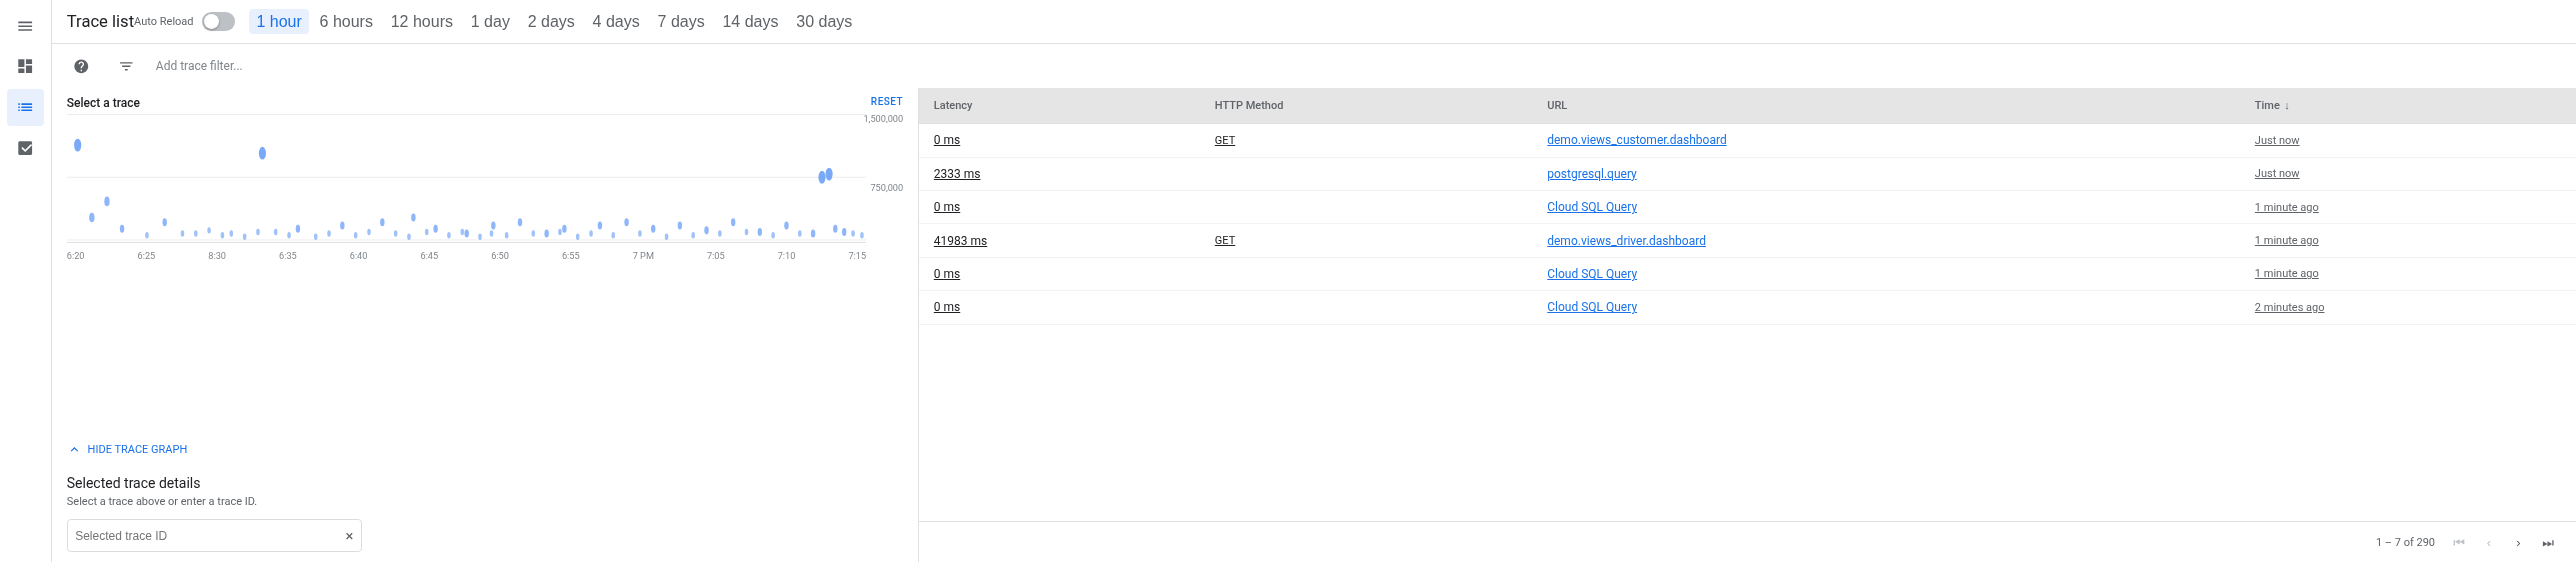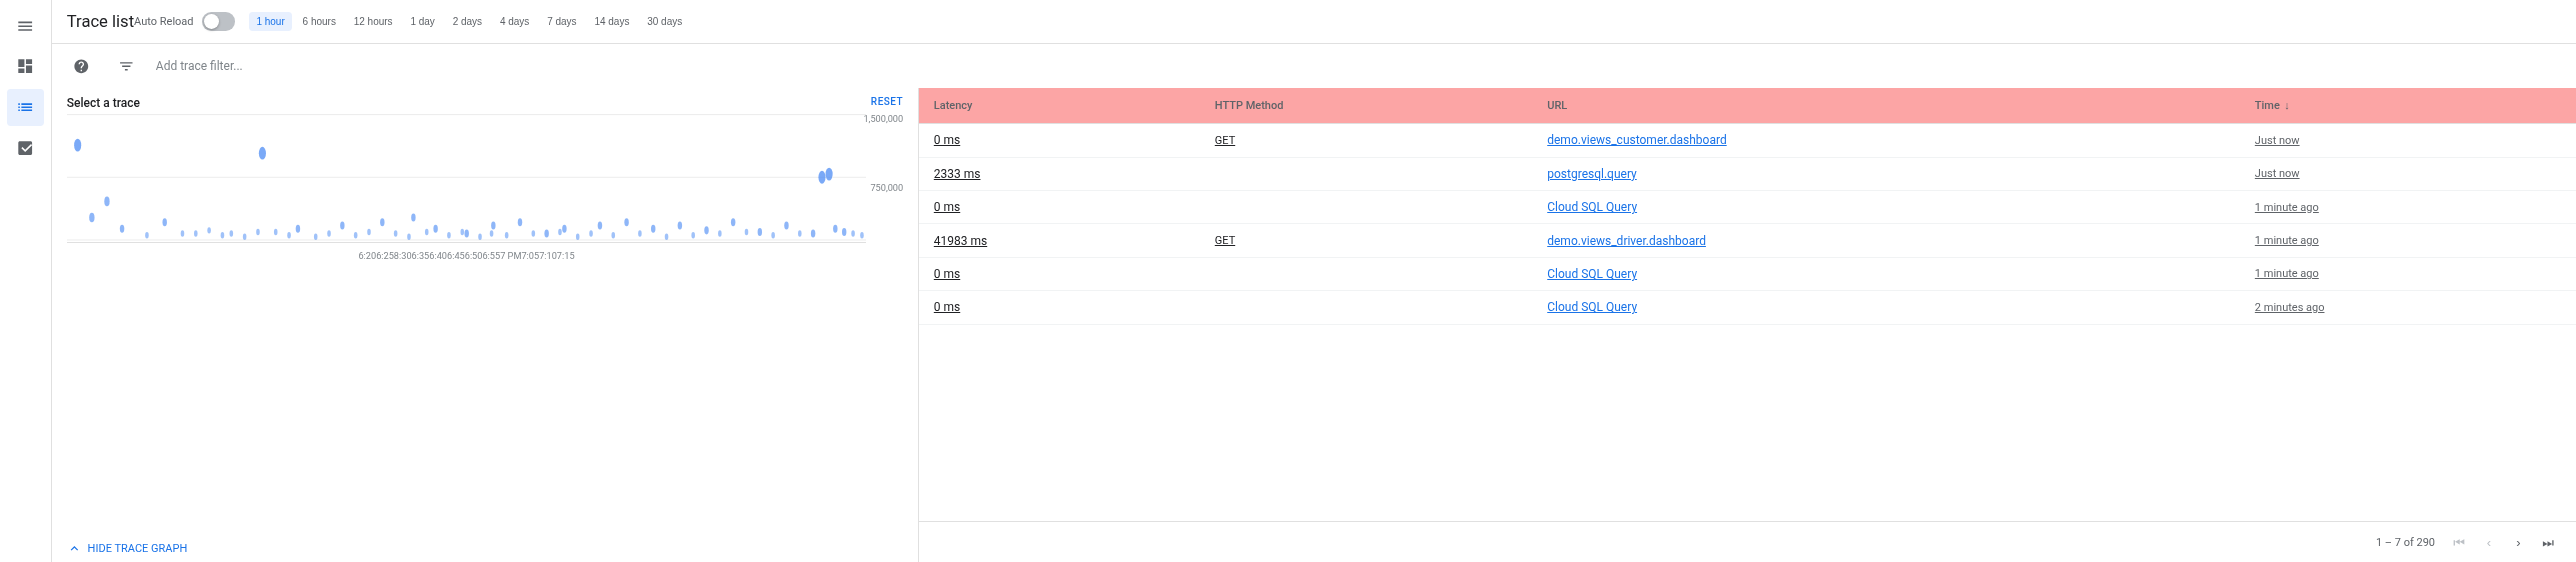--- a/index.html
+++ b/index.html
@@ -91,21 +91,21 @@
       height: 14.8px;
       background: #fff;
       border-radius: 50%;
       position: absolute;
       top: 1.8px;
       left: 1.8px;
       box-shadow: 0 0.9px 2.8px rgba(0,0,0,0.3);
     }
     .time-btn {
       padding: 3.7px 7.4px;
-      font-size: 10px;
+      font-size: 16px;
       color: #5f6368;
       border: none;
       background: none;
       cursor: pointer;
       border-radius: 3.7px;
       white-space: nowrap;
     }
     .time-btn.active {
       background: #e8f0fe;
       color: #1a73e8;
@@ -197,21 +197,21 @@
       bottom: 18.4px;
       border-bottom: 0.9px solid #e0e0e0;
     }
 
     .x-axis {
       position: absolute;
       bottom: 0;
       left: 0;
       right: 37px;
       display: flex;
-      justify-content: center;
+      justify-content: space-between;
     }
     .x-label {
       font-size: 9.2px;
       color: #80868b;
     }
 
     .hide-graph-btn {
       display: flex;
       align-items: center;
       gap: 6px;
@@ -285,21 +285,21 @@
     }
     th {
       text-align: left;
       padding: 11px 14.8px;
       font-size: 11px;
       font-weight: 500;
       color: #5f6368;
       white-space: nowrap;
       position: sticky;
       top: 0;
-      background: #fca5a5;
+      background: #e5e5e5;
       z-index: 1;
     }
     th.sortable {
       cursor: pointer;
     }
     td {
       padding: 9.2px 14.8px;
       font-size: 12px;
       color: #202124;
       border-bottom: 0.9px solid #f1f3f4;
@@ -519,20 +519,28 @@
         </div>
       </div>
 
       <div class="hide-graph-btn">
         <svg width="14.8" height="14.8" viewBox="0 0 24 24" fill="#1a73e8">
             <path d="M7.41 15.41L12 10.83l4.59 4.58L18 14l-6-6-6 6z"></path>
           </svg>
         <span>HIDE TRACE GRAPH</span>
       </div>
 
+      <div class="selected-trace-section">
+        <div class="selected-trace-title">Selected trace details</div>
+        <div class="selected-trace-sub">Select a trace above or enter a trace ID.</div>
+        <div class="trace-id-input-row">
+          <input class="trace-id-input" type="text" value="" placeholder="Selected trace ID" style="">
+          <span class="clear-btn">×</span>
+        </div>
+      </div>
     </div>
 
     <div class="right-panel">
       <div class="table-wrapper">
         <table>
           <thead>
             <tr>
               <th>Latency</th>
               <th>HTTP Method</th>
               <th>URL</th>

